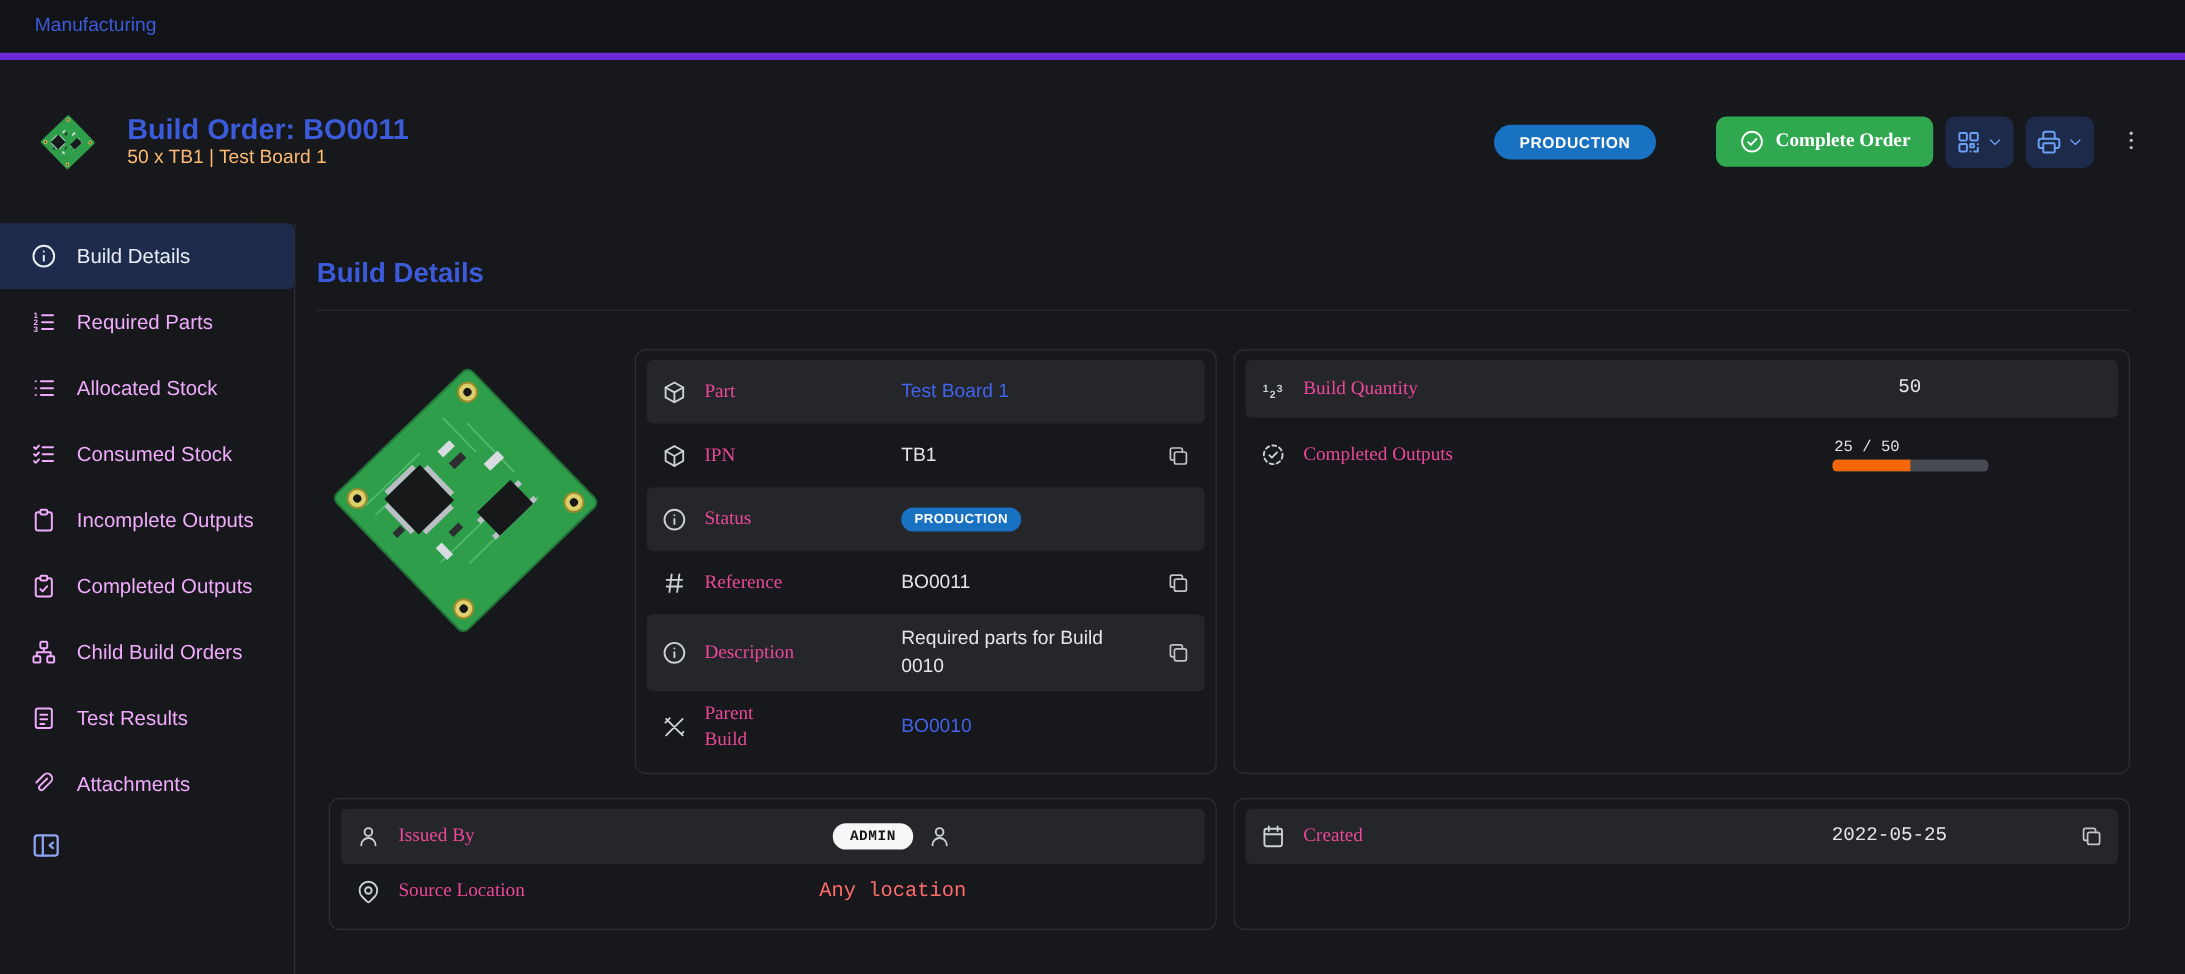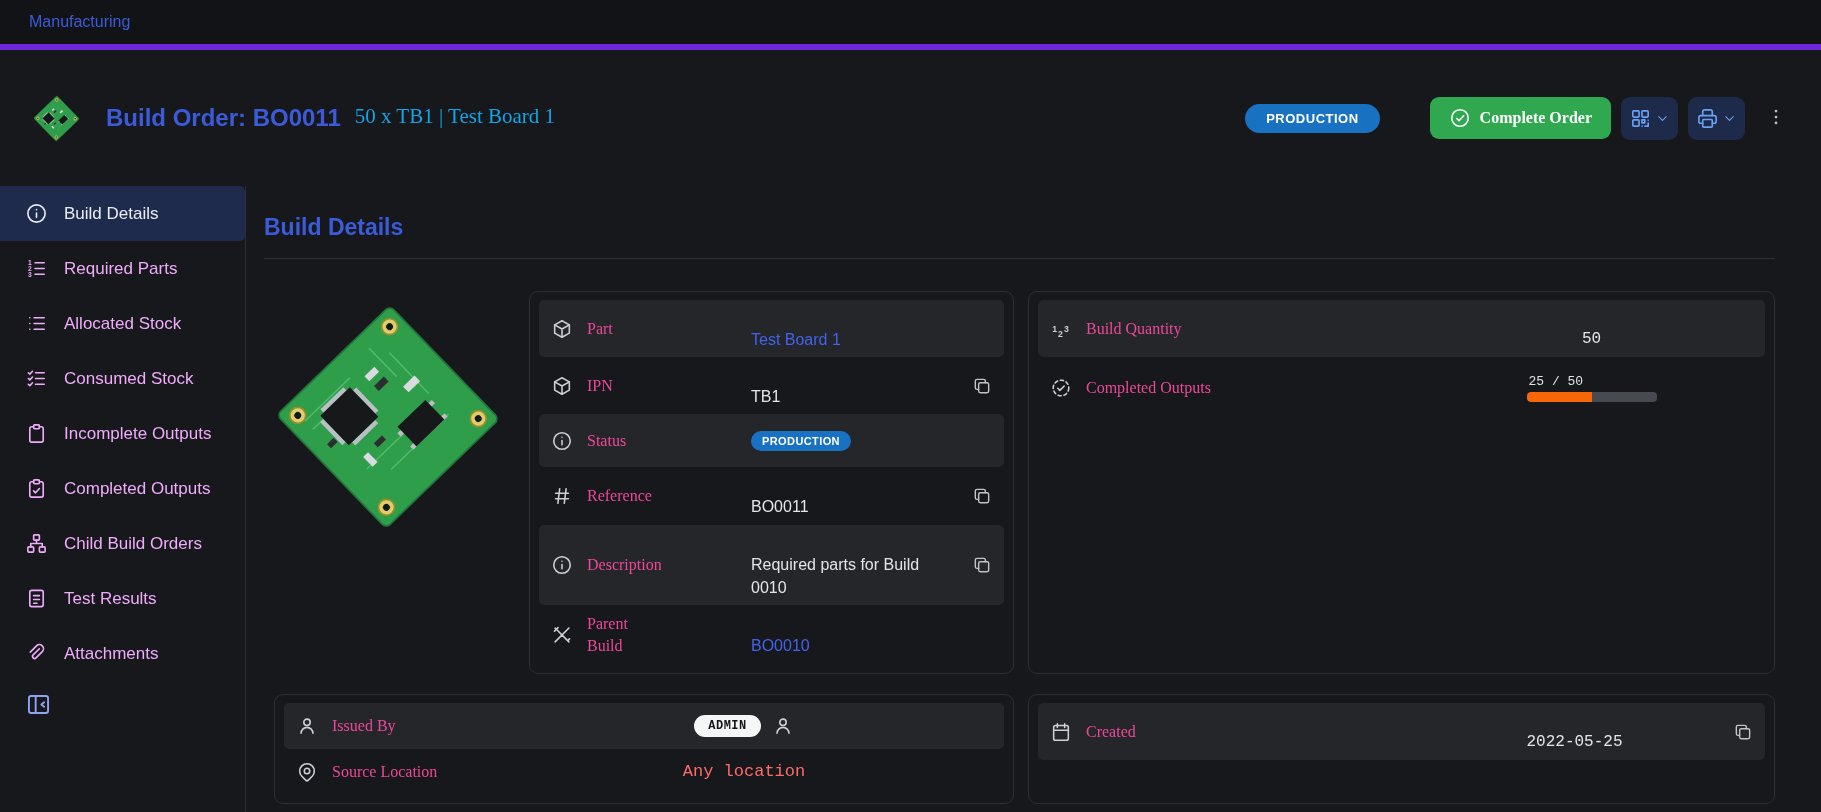--- a/index.html
+++ b/index.html
@@ -13,23 +13,23 @@
   .icon { stroke:currentColor; fill:none; stroke-width:1.7; stroke-linecap:round; stroke-linejoin:round; flex:none; }
 
   
   .breadcrumb-bar{ height:50px; flex:none; background:#121316; border-bottom:6px solid #6d28d9;
     display:flex; align-items:center; padding:0 29px; }
   .breadcrumb-link{ color:#3b5bdb; font-size:16px; text-decoration:none; cursor:pointer; }
 
   
   .page-header{ height:136px; flex:none; display:flex; align-items:center; padding:0 34px 0 33px; gap:26px; }
   .pcb-thumb{ width:47px; height:53px; cursor:pointer; }
-  .title-block{ display:flex; flex-direction:row; gap:14px; }
+  .title-block{ display:flex; flex-direction:column; }
   .page-title{ font-size:24px; font-weight:700; color:#3b5bdb; }
-  .page-subtitle{ font-size:21px; color:#0ea5e9;font-family:Liberation Serif, serif; }
+  .page-subtitle{ font-size:16px; color:#fdba74; }
   .header-right{ margin-left:auto; display:flex; align-items:center; gap:10px; }
   .status-pill{ background:#1971c2; color:#fff; font-size:13px; font-weight:700; letter-spacing:.5px;
     padding:7px 21px; border-radius:17px; margin-right:40px; }
   .btn-green{ display:flex; align-items:center; gap:9px; background:#2fa84f; color:#fff;
     font-family:Liberation Serif, serif; font-size:16px; font-weight:600; padding:10px 19px; border-radius:9px; border:none; cursor:pointer; }
   .btn-green .icon{ width:22px; height:22px; }
   .btn-navy{ display:flex; align-items:center; gap:3px; background:#1d2a4a; color:#6ba1f5;
     padding:10px 8px; border-radius:9px; border:none; cursor:pointer; }
   .btn-navy .icon{ width:23px; height:23px; }
   .btn-navy .chev{ width:15px; height:15px; }
@@ -58,21 +58,21 @@
   .panel{ border:1px solid #2c2e33; border-radius:9px; padding:8px 9px; }
   .details-panel{ flex:1; min-width:0; }
 
   .drow{ display:flex; align-items:center; gap:14px; padding:6px 12px; min-height:53px;
     border-radius:5px; font-size:16px; }
   .striped{ background:#25262a; }
   .dicon{ width:22px; height:22px; color:#ccd1d6; }
   .dlabel{ width:150px; flex:none; color:#ec4899; line-height:1.35;font-family:Liberation Serif, serif; }
   .dlabel.narrow{ width:64px; }
   .dlabel.wide{ width:330px; }
-  .dvalue{ color:#e3e5e8; line-height:1.45;margin-top:22px; }
+  .dvalue{ color:#e3e5e8; line-height:1.45; }
   .dvalue.break{ max-width:176px; word-break:break-all; }
   .vlink{ color:#4263eb; cursor:pointer; text-decoration:none; }
   .vcenter{ flex:1; display:flex; justify-content:center; align-items:flex-end; gap:11px; min-width:0;font-family:Liberation Mono, monospace; }
   .copy-btn{ margin-left:auto; background:none; border:none; color:#c2c4c8; cursor:pointer; padding:0; display:flex; }
   .copy-btn .icon{ width:20px; height:20px; }
   .badge-blue{ background:#1971c2; color:#fff; font-size:11px; font-weight:700; letter-spacing:.4px;
     padding:4px 11px; border-radius:11px; }
   .badge-light{ background:#f5f6f8; color:#141517; font-size:12px; font-weight:700; letter-spacing:.5px;
     padding:4px 14px; border-radius:12px; }
   .red-text{ color:#ff6b6b; font-size:17px; }

